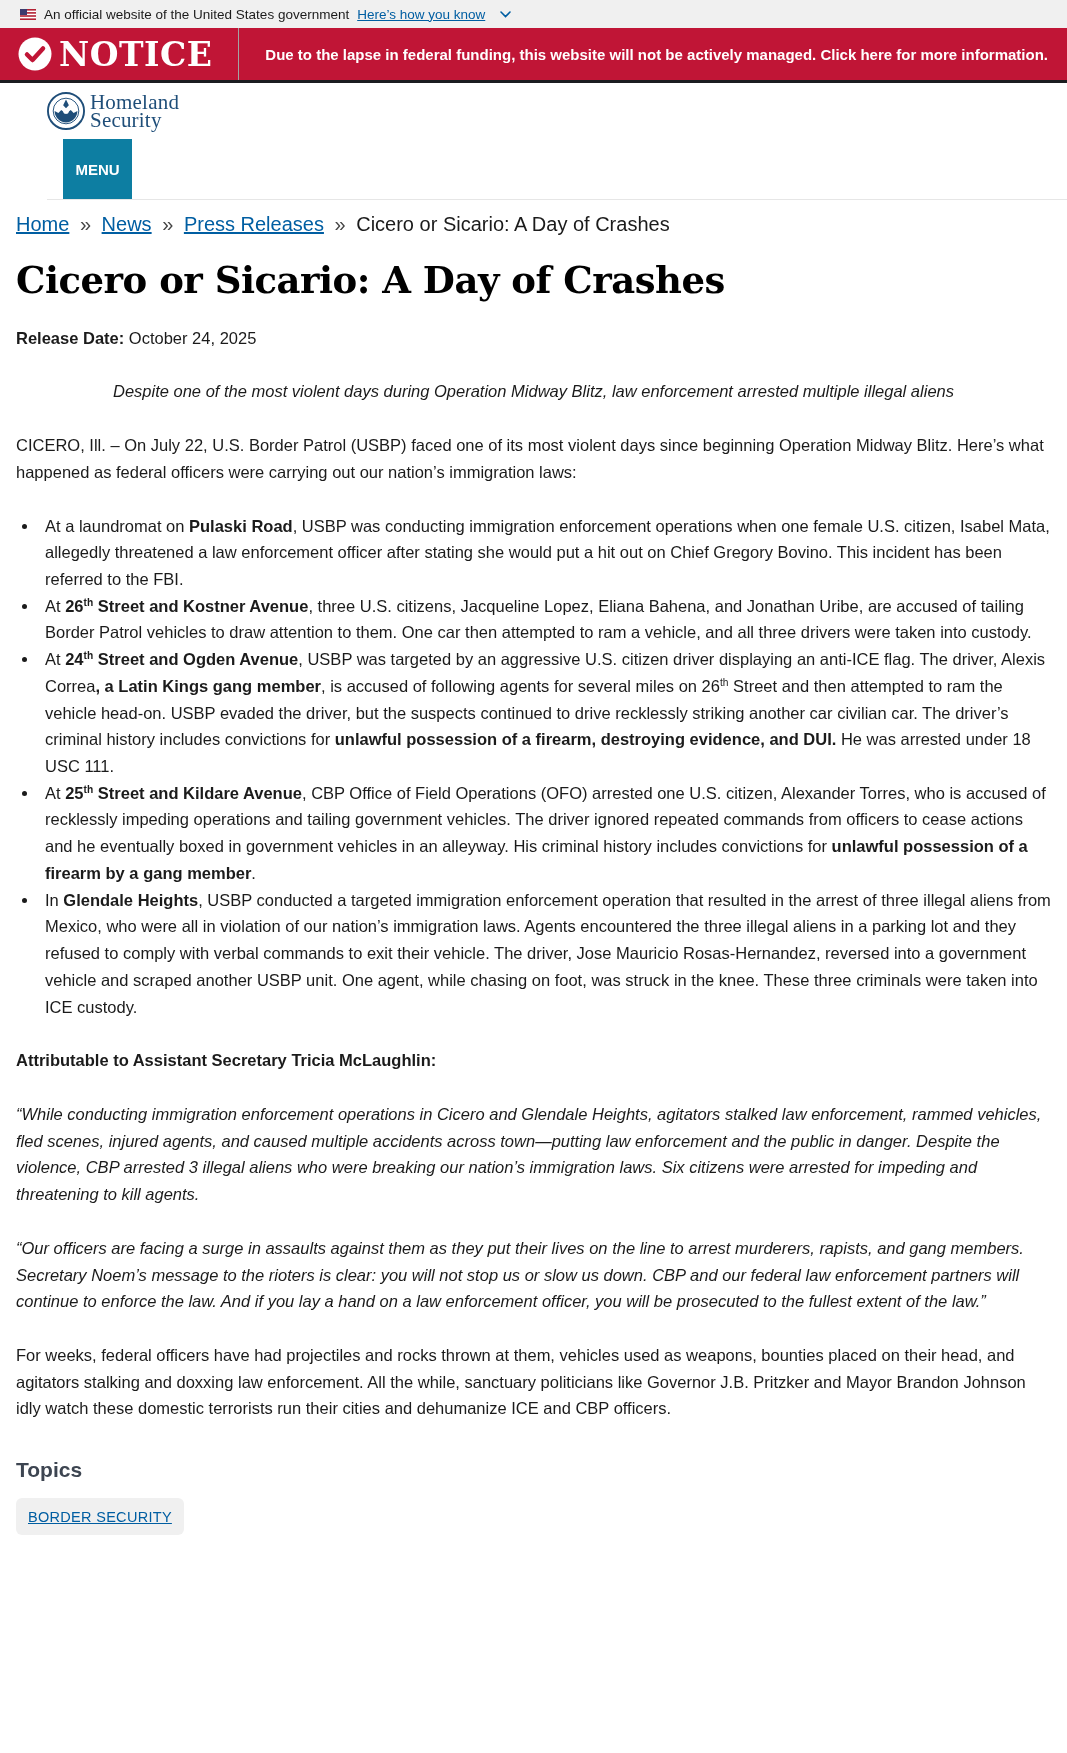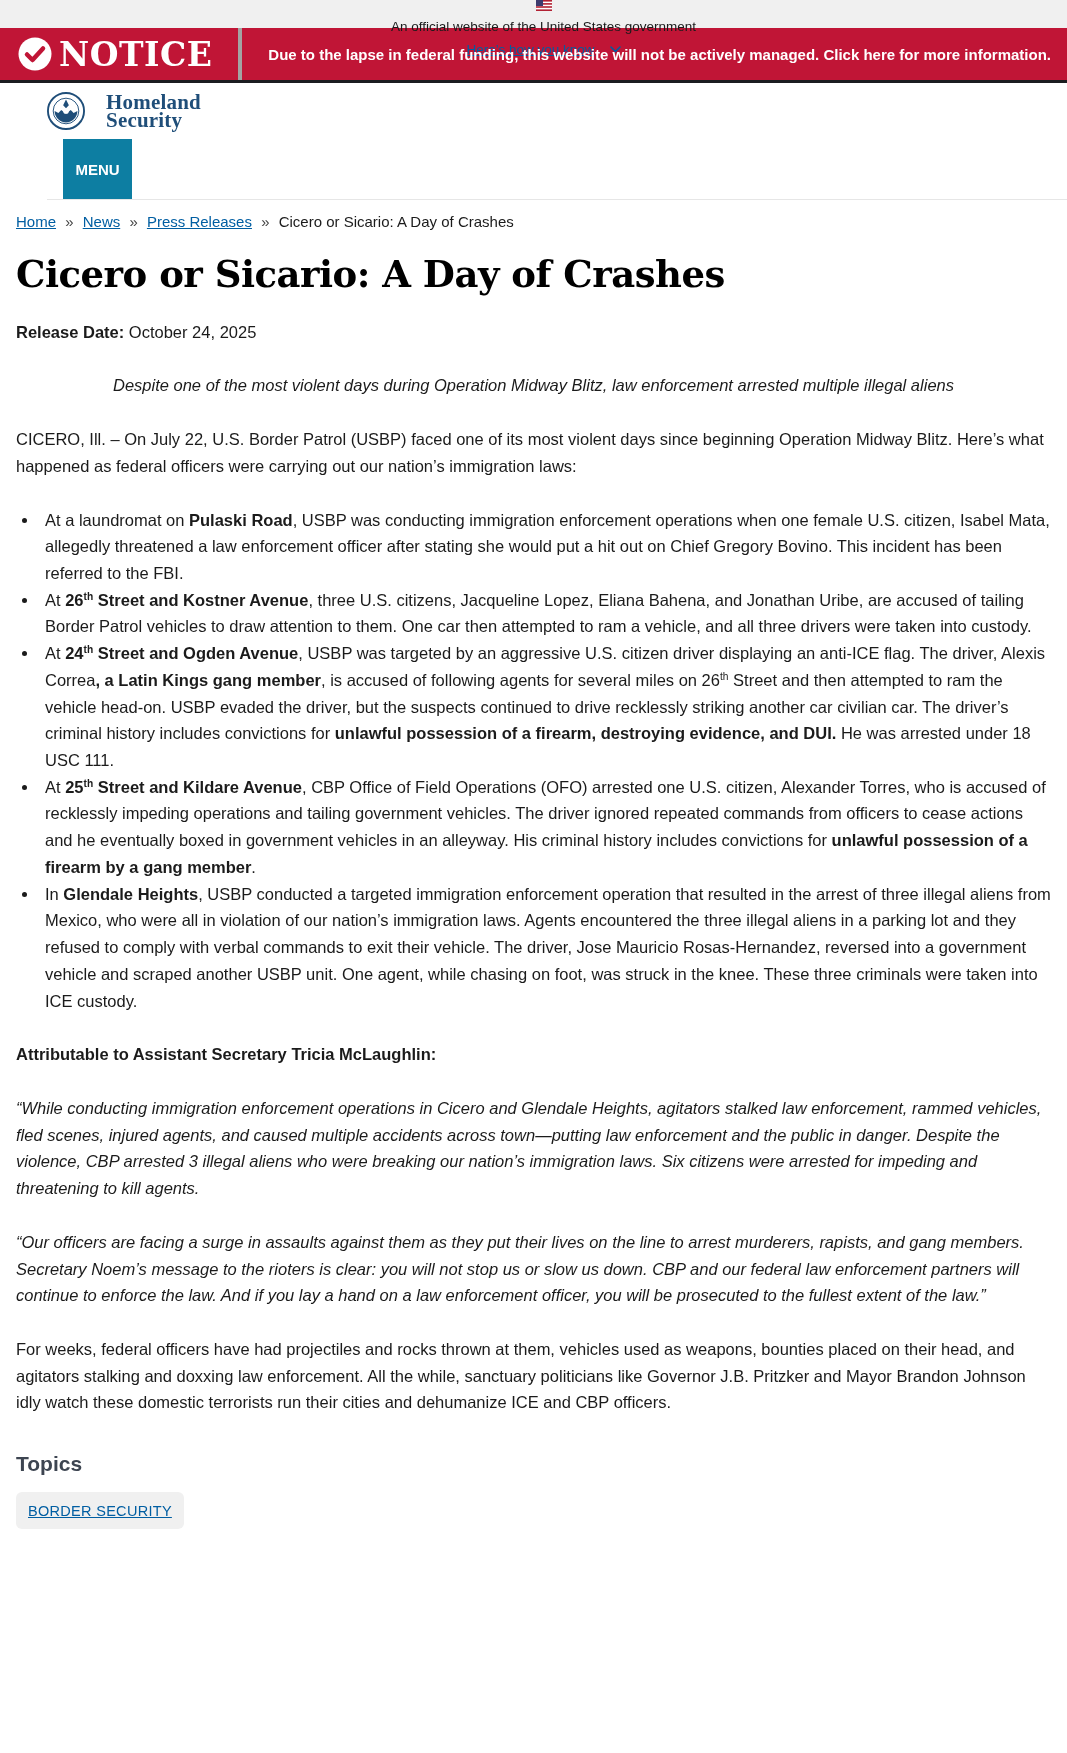--- a/index.html
+++ b/index.html
@@ -14,21 +14,20 @@
 
   
   .gov-banner {
     background: #f0f0f0;
     height: 28px;
     display: flex;
     align-items: center;
     gap: 8px;
     padding-left: 20px;
     font-size: 13.5px;
-    flex-direction: column;
   }
   .gov-banner .flag { flex: 0 0 auto; display: block; }
   .gov-link {
     color: #005ea2;
     text-decoration: underline;
     display: inline-flex;
     align-items: center;
     gap: 15px;
   }
   .chev { display: inline-block; }
@@ -40,42 +39,42 @@
     color: #fff;
     display: flex;
     align-items: stretch;
     height: 55px;
   }
   .notice-lockup {
     display: flex;
     align-items: center;
     gap: 7px;
     padding: 0 26px 0 18px;
-    border-right: 4px solid #a3a3a3;
+    border-right: 1px solid #a3a3a3;
   }
   .notice-word {
     font-family: "DejaVu Serif", serif;
     font-weight: 700;
     font-size: 33px;
     letter-spacing: 0.5px;
     line-height: 1;
   }
   .notice-msg {
     display: flex;
     align-items: center;
     padding-left: 26px;
     font-weight: 700;
     font-size: 15px;
     color: #fff;
     text-decoration: none;
   }
 
   
   .site-header { background: #fff; padding: 9px 0 0 47px; }
-  .logo-link { display: inline-flex; align-items: center; gap: 21px; text-decoration: none; font-weight: bold; }
+  .logo-link { display: inline-flex; align-items: center; gap: 5px; text-decoration: none; }
   .logo-text {
     font-family: "Liberation Serif", serif;
     color: #1f4e79;
     font-size: 21px;
     line-height: 0.88;
     letter-spacing: 0.2px;
   }
   .menu-row { border-bottom: 1px solid #e6e6e6; margin-top: 5px; }
   .menu-btn {
     background: #0d7ea2;
@@ -85,21 +84,21 @@
     font-weight: 700;
     font-size: 15px;
     width: 69px;
     height: 60px;
     margin-left: 16px;
     display: block;
     cursor: pointer;
   }
 
   
-  .breadcrumb { padding: 13px 16px 4px; font-size: 15px; }
+  .breadcrumb { padding: 13px 16px 4px; font-size: 20px; }
   .breadcrumb a { color: #005ea2; text-decoration: underline; }
   .breadcrumb .sep { color: #454545; margin: 0 5px; }
   .breadcrumb .current { color: #1b1b1b; }
 
   
   h1.page-title {
     font-family: "DejaVu Serif", serif;
     font-weight: 700;
     color: #000;
     font-size: 37px;

